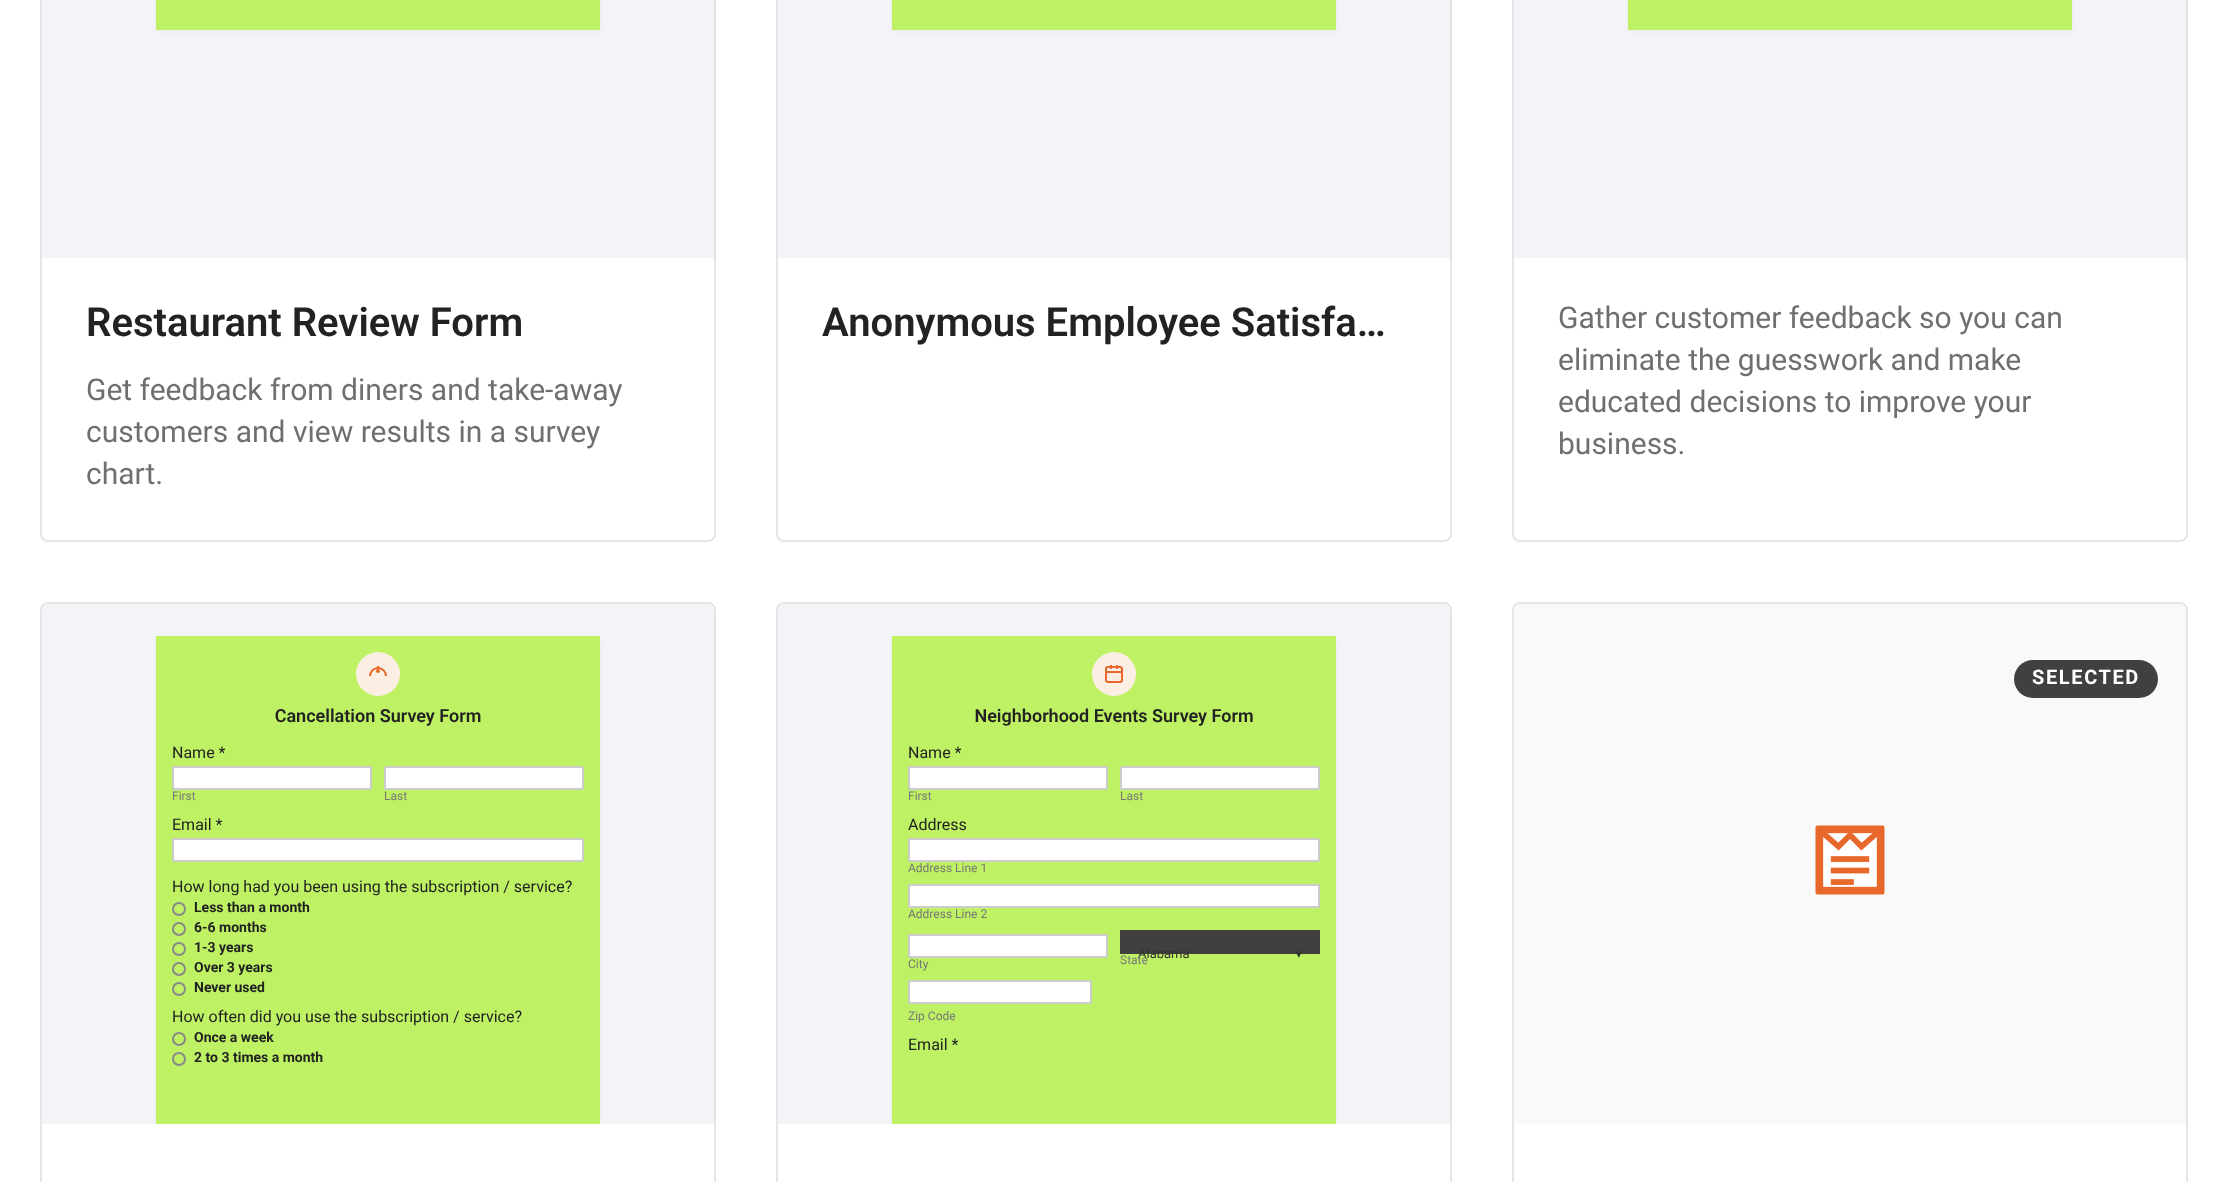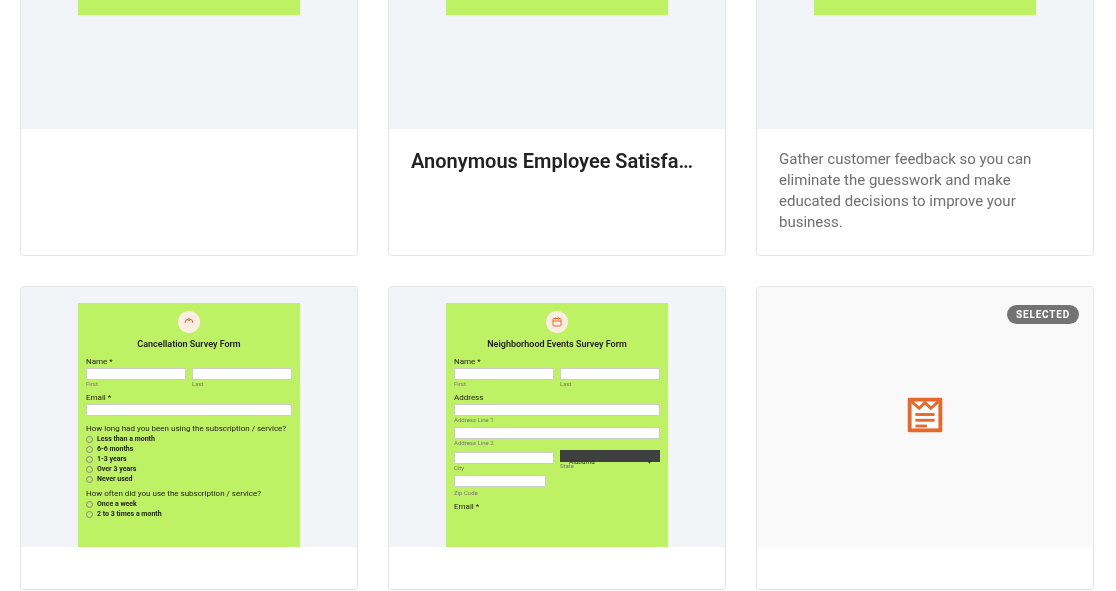--- a/index.html
+++ b/index.html
@@ -60,23 +60,23 @@
       overflow: hidden;
       text-overflow: ellipsis;
     }
     .card-desc {
       font-size: 15px;
       color: #6f6f6f;
       line-height: 1.4;
     }
     .selected-badge {
       position: absolute;
-      top: 18px;
+      top: 28px;
       right: 14px;
-      background: #737373;
+      background: #404040;
       color: #fff;
       font-size: 10px;
       font-weight: 700;
       letter-spacing: .8px;
       padding: 4px 9px;
       border-radius: 11px;
     }
     .big-icon-wrap {
       height: 260px;
       background: #f9f9fa;
@@ -121,20 +121,24 @@
         
         
         
         
         
         
         
         
         
       </div>
+    </div>
+    <div class="card-body">
+      <div class="card-title">Restaurant Review Form</div>
+      <div class="card-desc">Get feedback from diners and take-away customers and view results in a survey chart.</div>
     </div>
   </div>
 
   <div class="card">
     <div class="preview">
       <div class="preview-inner offset">
         
         
       </div>
     </div>

